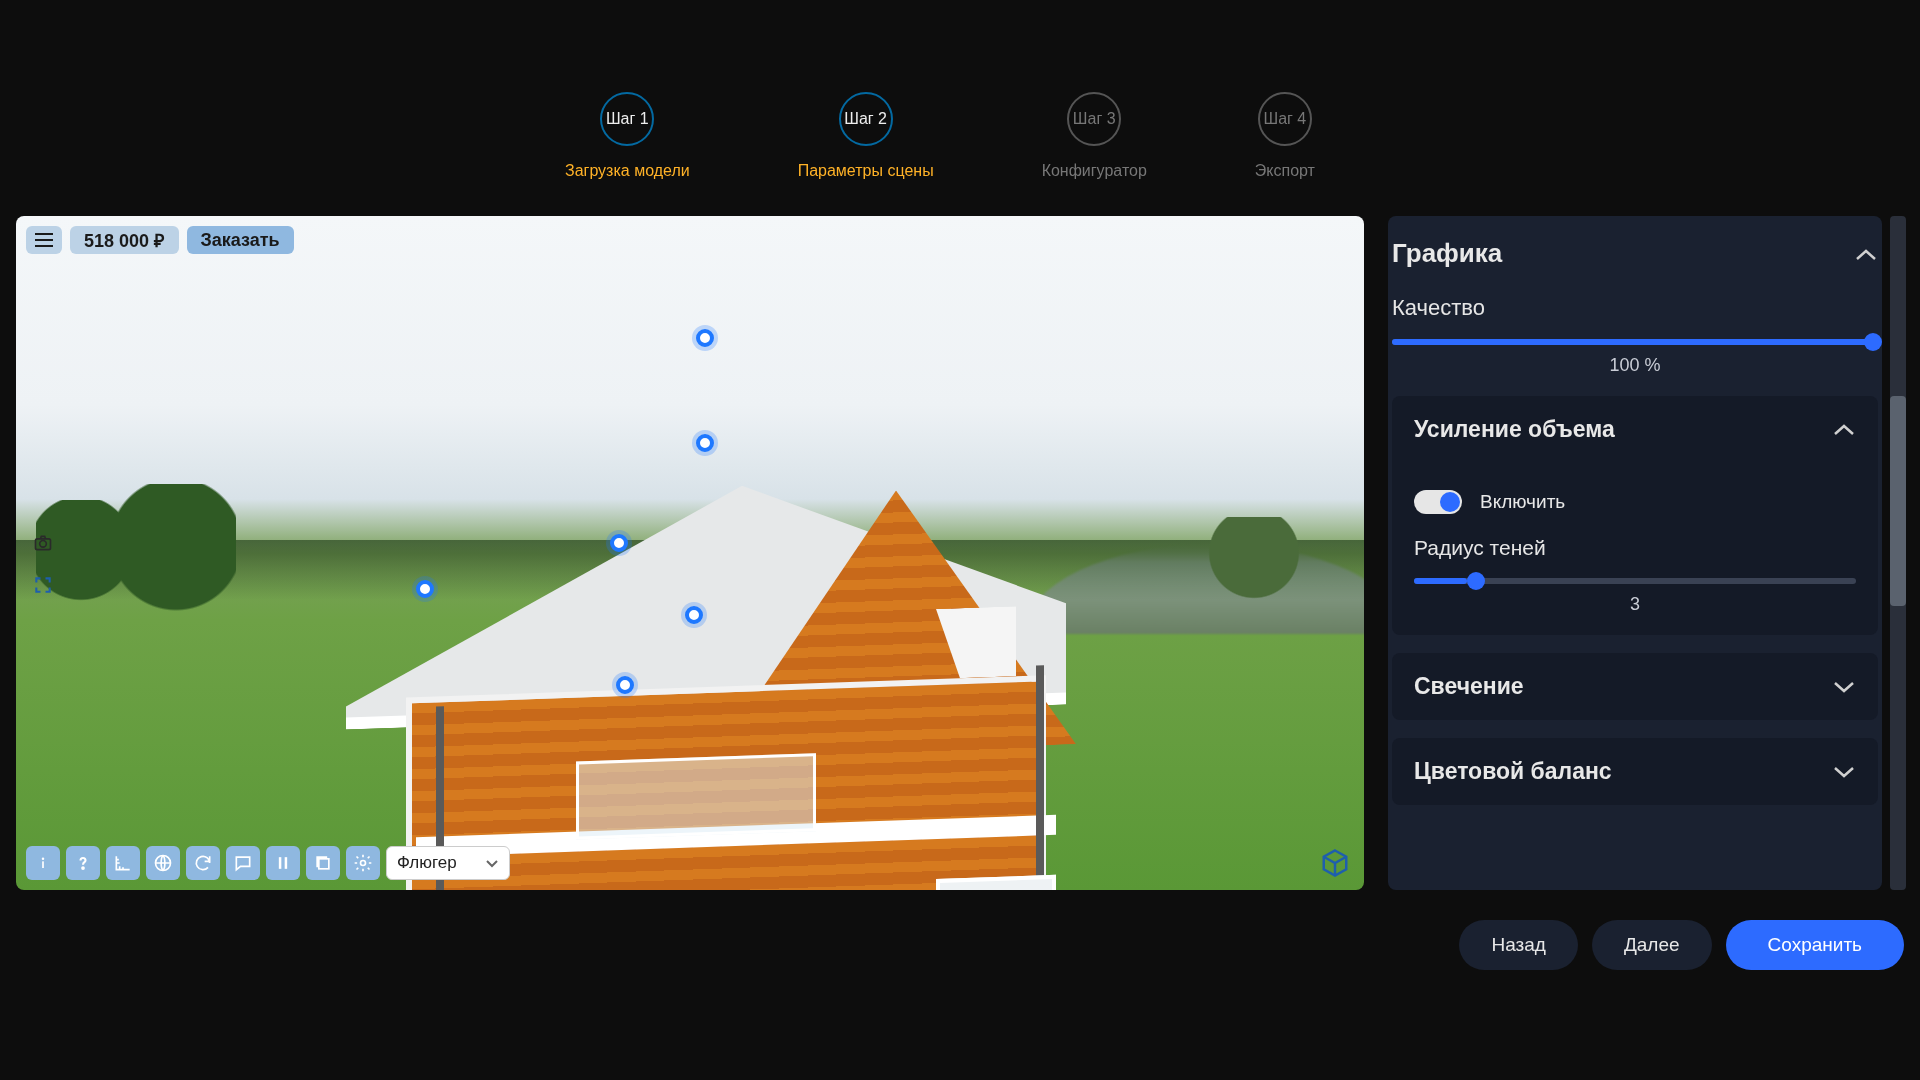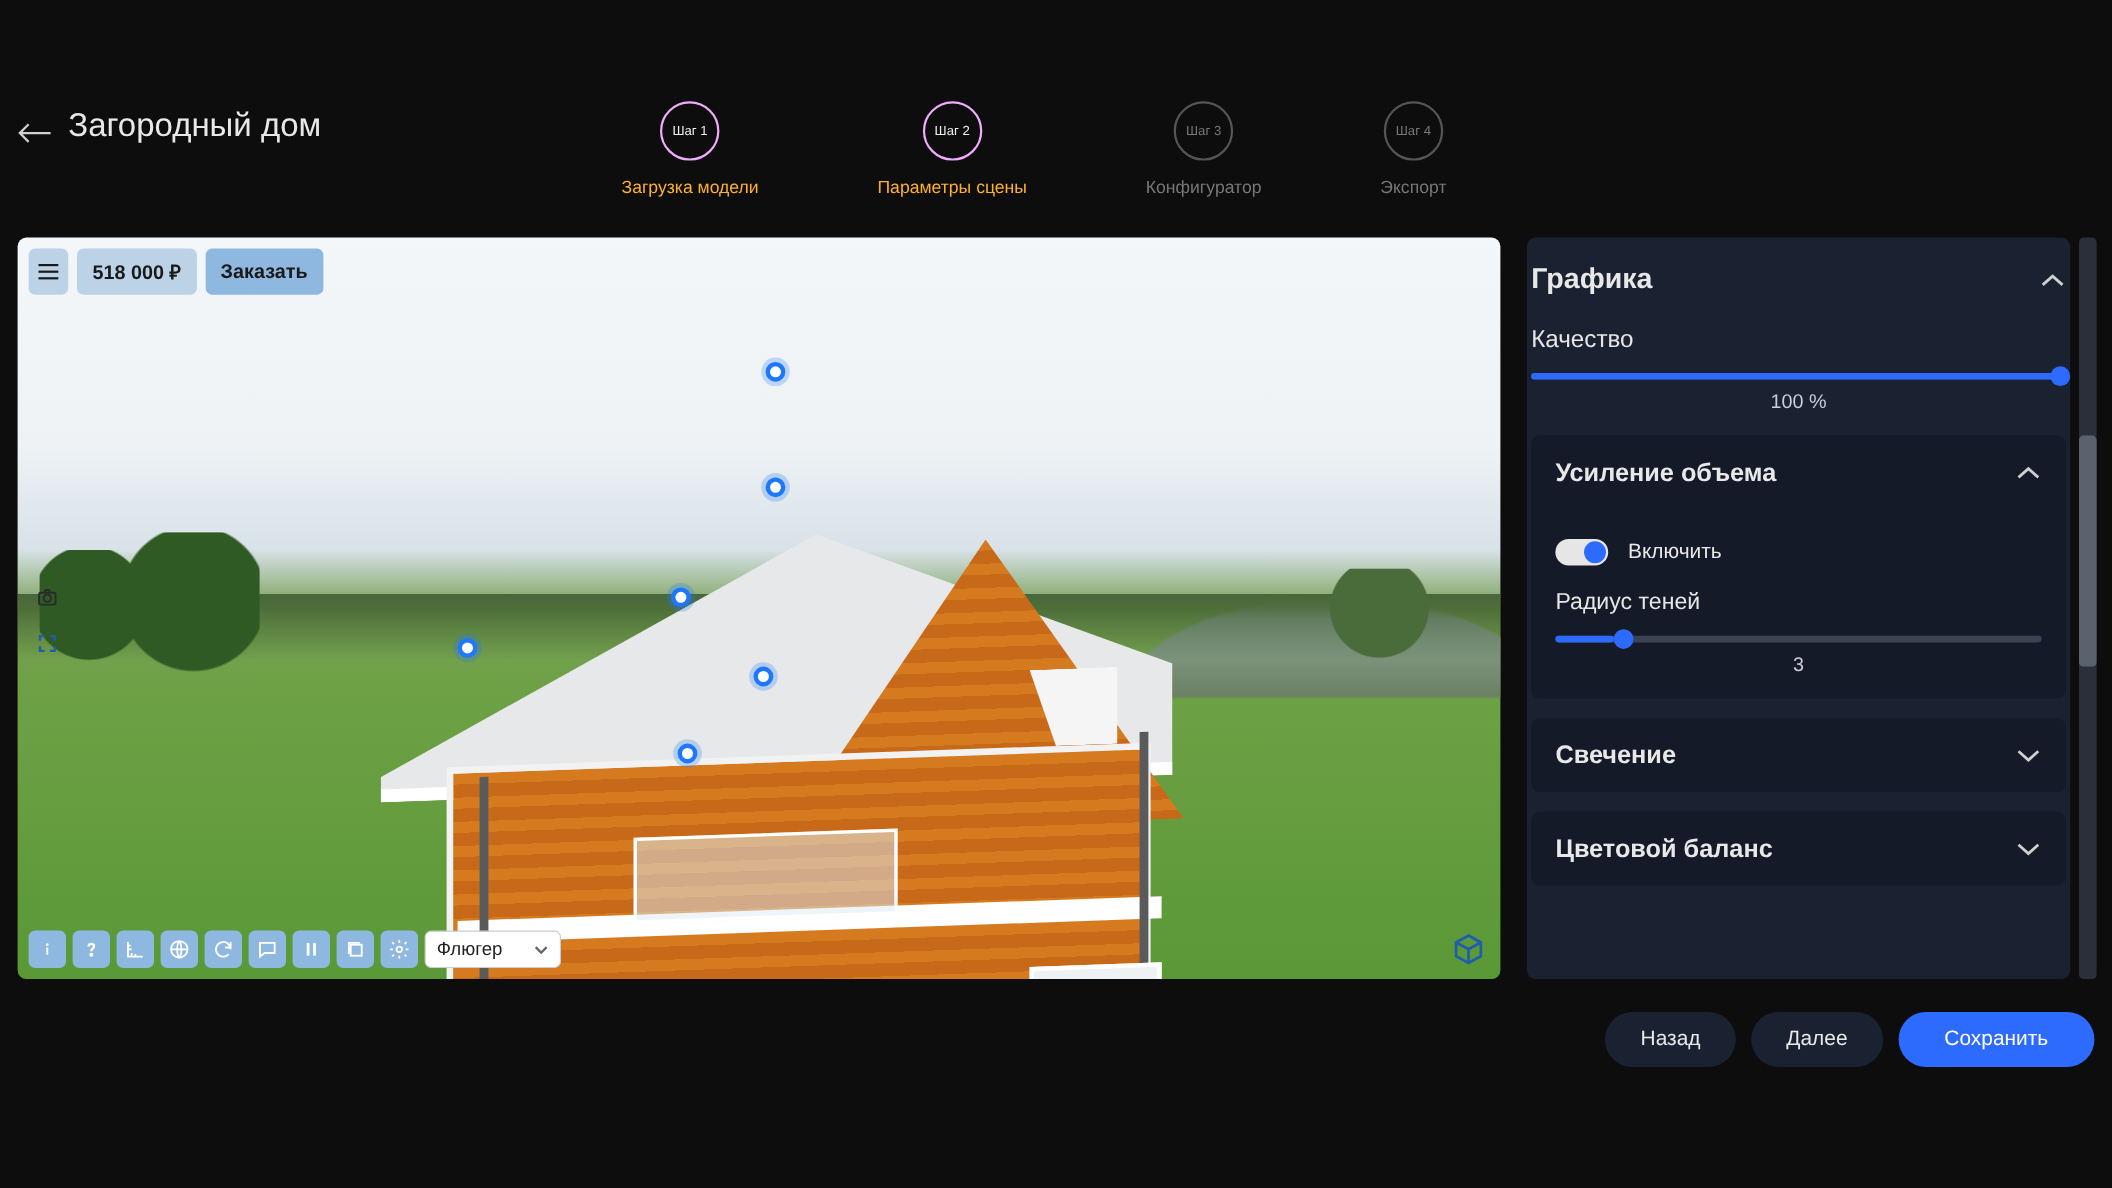--- a/index.html
+++ b/index.html
@@ -27,23 +27,23 @@
     position: absolute;
     left: 565px; top: 92px;
     display: flex; gap: 108px;
   }
   .step {
     display: flex; flex-direction: column; align-items: center; gap: 16px;
     cursor: pointer;
   }
   .step-circle {
     width: 54px; height: 54px; border-radius: 50%;
-    border: 2px solid #f0abfc;
+    border: 2px solid #0369a1;
     display: flex; align-items: center; justify-content: center;
-    font-size: 12px; color: #eee; text-align: center;
+    font-size: 16px; color: #eee; text-align: center;
   }
   .step.inactive .step-circle { border-color: #555; color: #777; }
   .step-label { font-size: 16px; color: #ffb227; white-space: nowrap; }
   .step.inactive .step-label { color: #777; }
 
   .main {
     display: flex; gap: 24px;
     padding: 16px 16px 0 16px;
   }
   .viewport {
@@ -118,21 +118,21 @@
     background: #fff; border: 4px solid #1e78ff;
     box-shadow: 0 0 0 4px rgba(30,120,255,.25);
   }
 
   .vp-topbar {
     position: absolute; top: 10px; left: 10px;
     display: flex; gap: 8px; align-items: center;
   }
   .vp-pill {
     background: #bcd2e6; color: #1a1a1a;
-    height: 42px; padding: 0 14px; border-radius: 6px;
+    height: 28px; padding: 0 14px; border-radius: 6px;
     display: flex; align-items: center; font-size: 18px; font-weight: 600;
   }
   .vp-pill.menu { width: 36px; padding: 0; justify-content: center; }
   .vp-pill.order { background: #8fb8e0; font-weight: 700; }
   .hamburger { display: flex; flex-direction: column; gap: 4px; }
   .hamburger span { width: 18px; height: 2px; background: #1a1a1a; }
 
   .vp-leftcol {
     position: absolute; left: 10px; top: 310px;
     display: flex; flex-direction: column; gap: 8px;
@@ -232,28 +232,20 @@
     height: 50px; padding: 0 32px; border-radius: 25px;
     display: flex; align-items: center; font-size: 19px;
     background: #1a2130; color: #e8e8e8; cursor: pointer;
   }
   .btn.primary { background: #2d6bff; color: #fff; padding: 0 42px; }
 </style>
 </head>
 <body>
 
 <div class="header">
-  <div class="back-title">
-    <span class="back-arrow">
-      <svg viewBox="0 0 32 20" fill="none" stroke="#d0d0d0" stroke-width="2">
-        <path d="M10 2 L2 10 L10 18 M2 10 L30 10"></path>
-      </svg>
-    </span>
-    <span>Загородный дом</span>
-  </div>
 
   <div class="steps">
     <div class="step">
       <div class="step-circle">Шаг 1</div>
       <div class="step-label">Загрузка модели</div>
     </div>
     <div class="step">
       <div class="step-circle">Шаг 2</div>
       <div class="step-label">Параметры сцены</div>
     </div>

